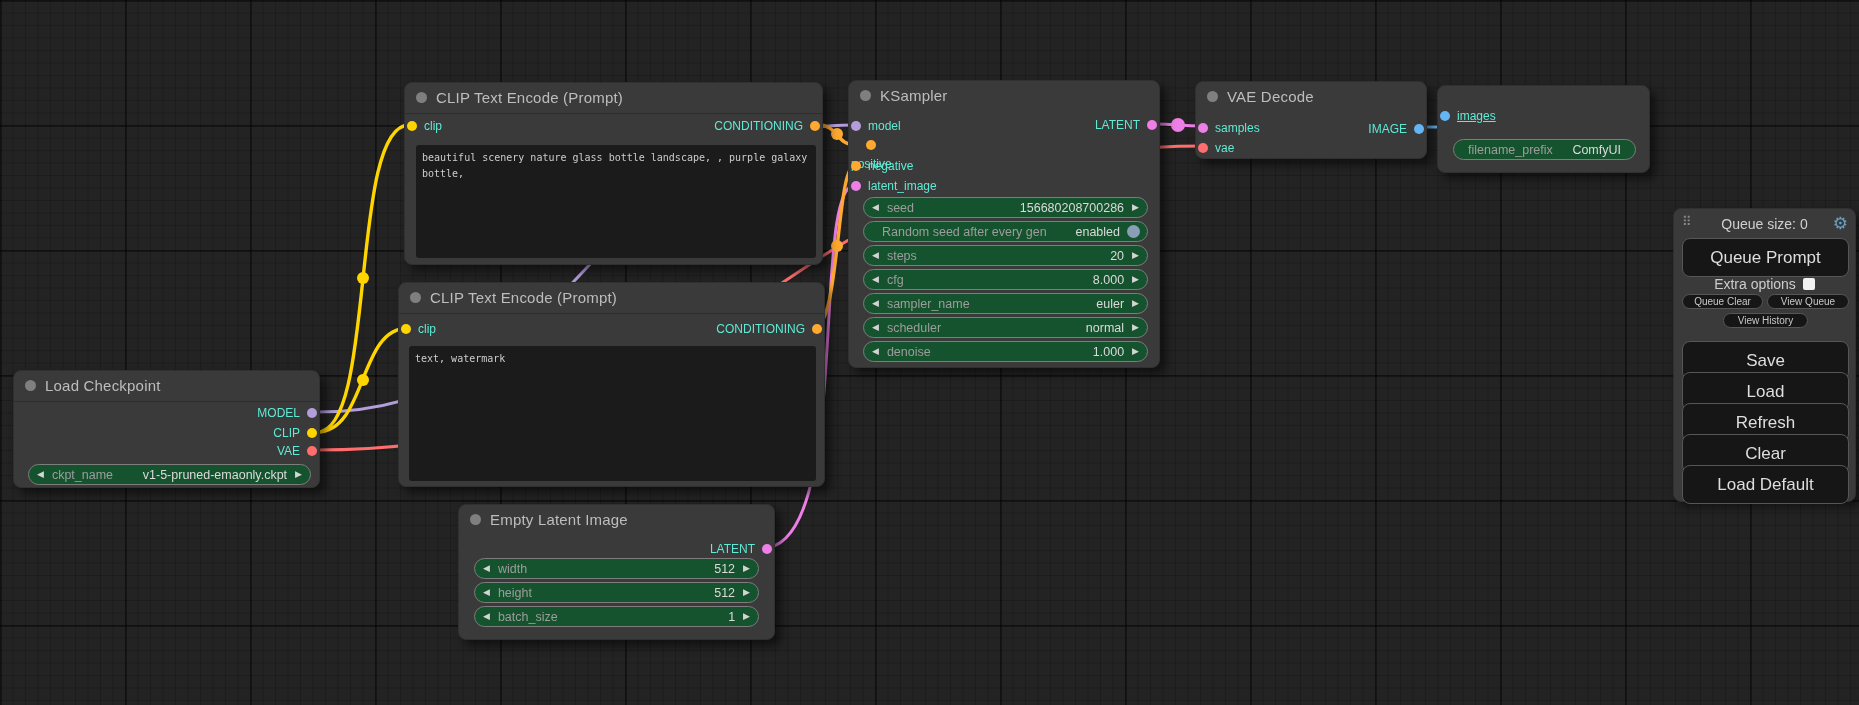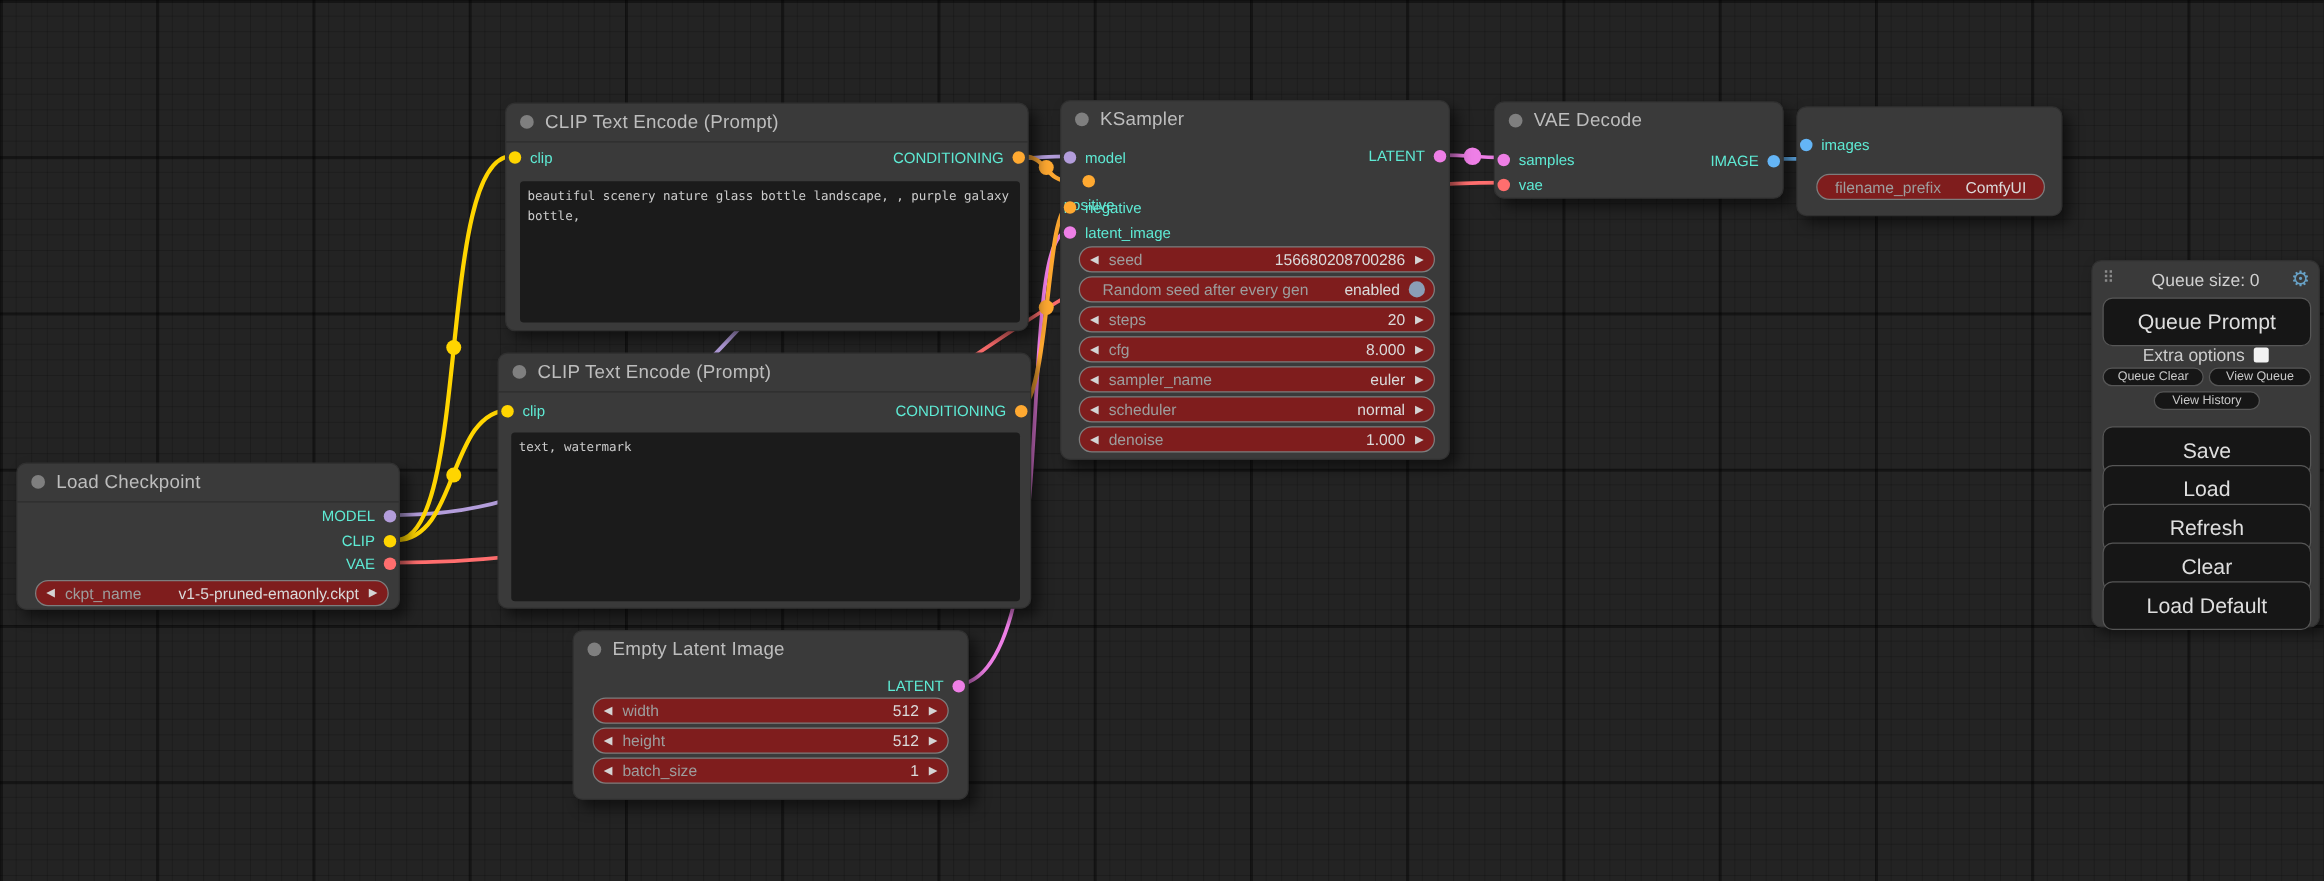--- a/index.html
+++ b/index.html
@@ -29,21 +29,21 @@
     border-radius:50%; background:#7f7f7f;}
   .port{position:absolute; height:12px; display:flex; align-items:center; gap:7px;
     font-size:12px; color:#5eead4; white-space:nowrap;}
   .port.in{left:2px;}
   .port.out{right:2px; flex-direction:row-reverse;}
   .pdot{width:10px; height:10px; border-radius:50%; flex:0 0 auto;}
   .c-model{background:#B39DDB;} .c-clip{background:#FFD500;}
   .c-vae{background:#FF6E6E;} .c-cond{background:#FFA931;}
   .c-latent{background:#EE7FE6;} .c-image{background:#64B5F6;}
   .pill{
-    position:absolute; box-sizing:border-box; height:21px; background:#7f1d1d;
+    position:absolute; box-sizing:border-box; height:21px; background:#14532d;
     border:1px solid #7d7d7d; border-radius:11px;
     display:flex; align-items:center; font-size:12.5px; color:#a9a9a9;
   }
   .pill .arr{color:#d4d4d4; font-size:9px; padding:0 8px; line-height:1;}
   .pill .wlabel{color:#9d9d9d;}
   .pill .wvalue{margin-left:auto; color:#dadada;text-align:right;}
   .pill.noarrow{padding:0 14px;}
   .toggle-dot{width:13px; height:13px; border-radius:50%; background:#8A9EB6;
     margin-left:7px; margin-right:3px; flex:0 0 auto;}
   .prompt-box{
@@ -272,21 +272,21 @@
       <span class="pdot c-vae"></span>
       <span>vae</span>
     </div>
     <div class="port out" style="top:41px;">
       <span class="pdot c-image"></span>
       <span>IMAGE</span>
     </div>
   </div>
 
   <div class="node" style="left:1437px; top:85px; width:213px; height:88px;">
-    <div class="port in" style="top:24px;">
+    <div class="port in" style="top:24px;text-decoration:underline;">
       <span class="pdot c-image"></span>
       <span>images</span>
     </div>
     <div class="pill noarrow" style="left:15px; top:53px; width:183px;">
       <span class="wlabel">filename_prefix</span>
       <span class="wvalue">ComfyUI</span>
     </div>
   </div>
 
   <div class="qpanel">

